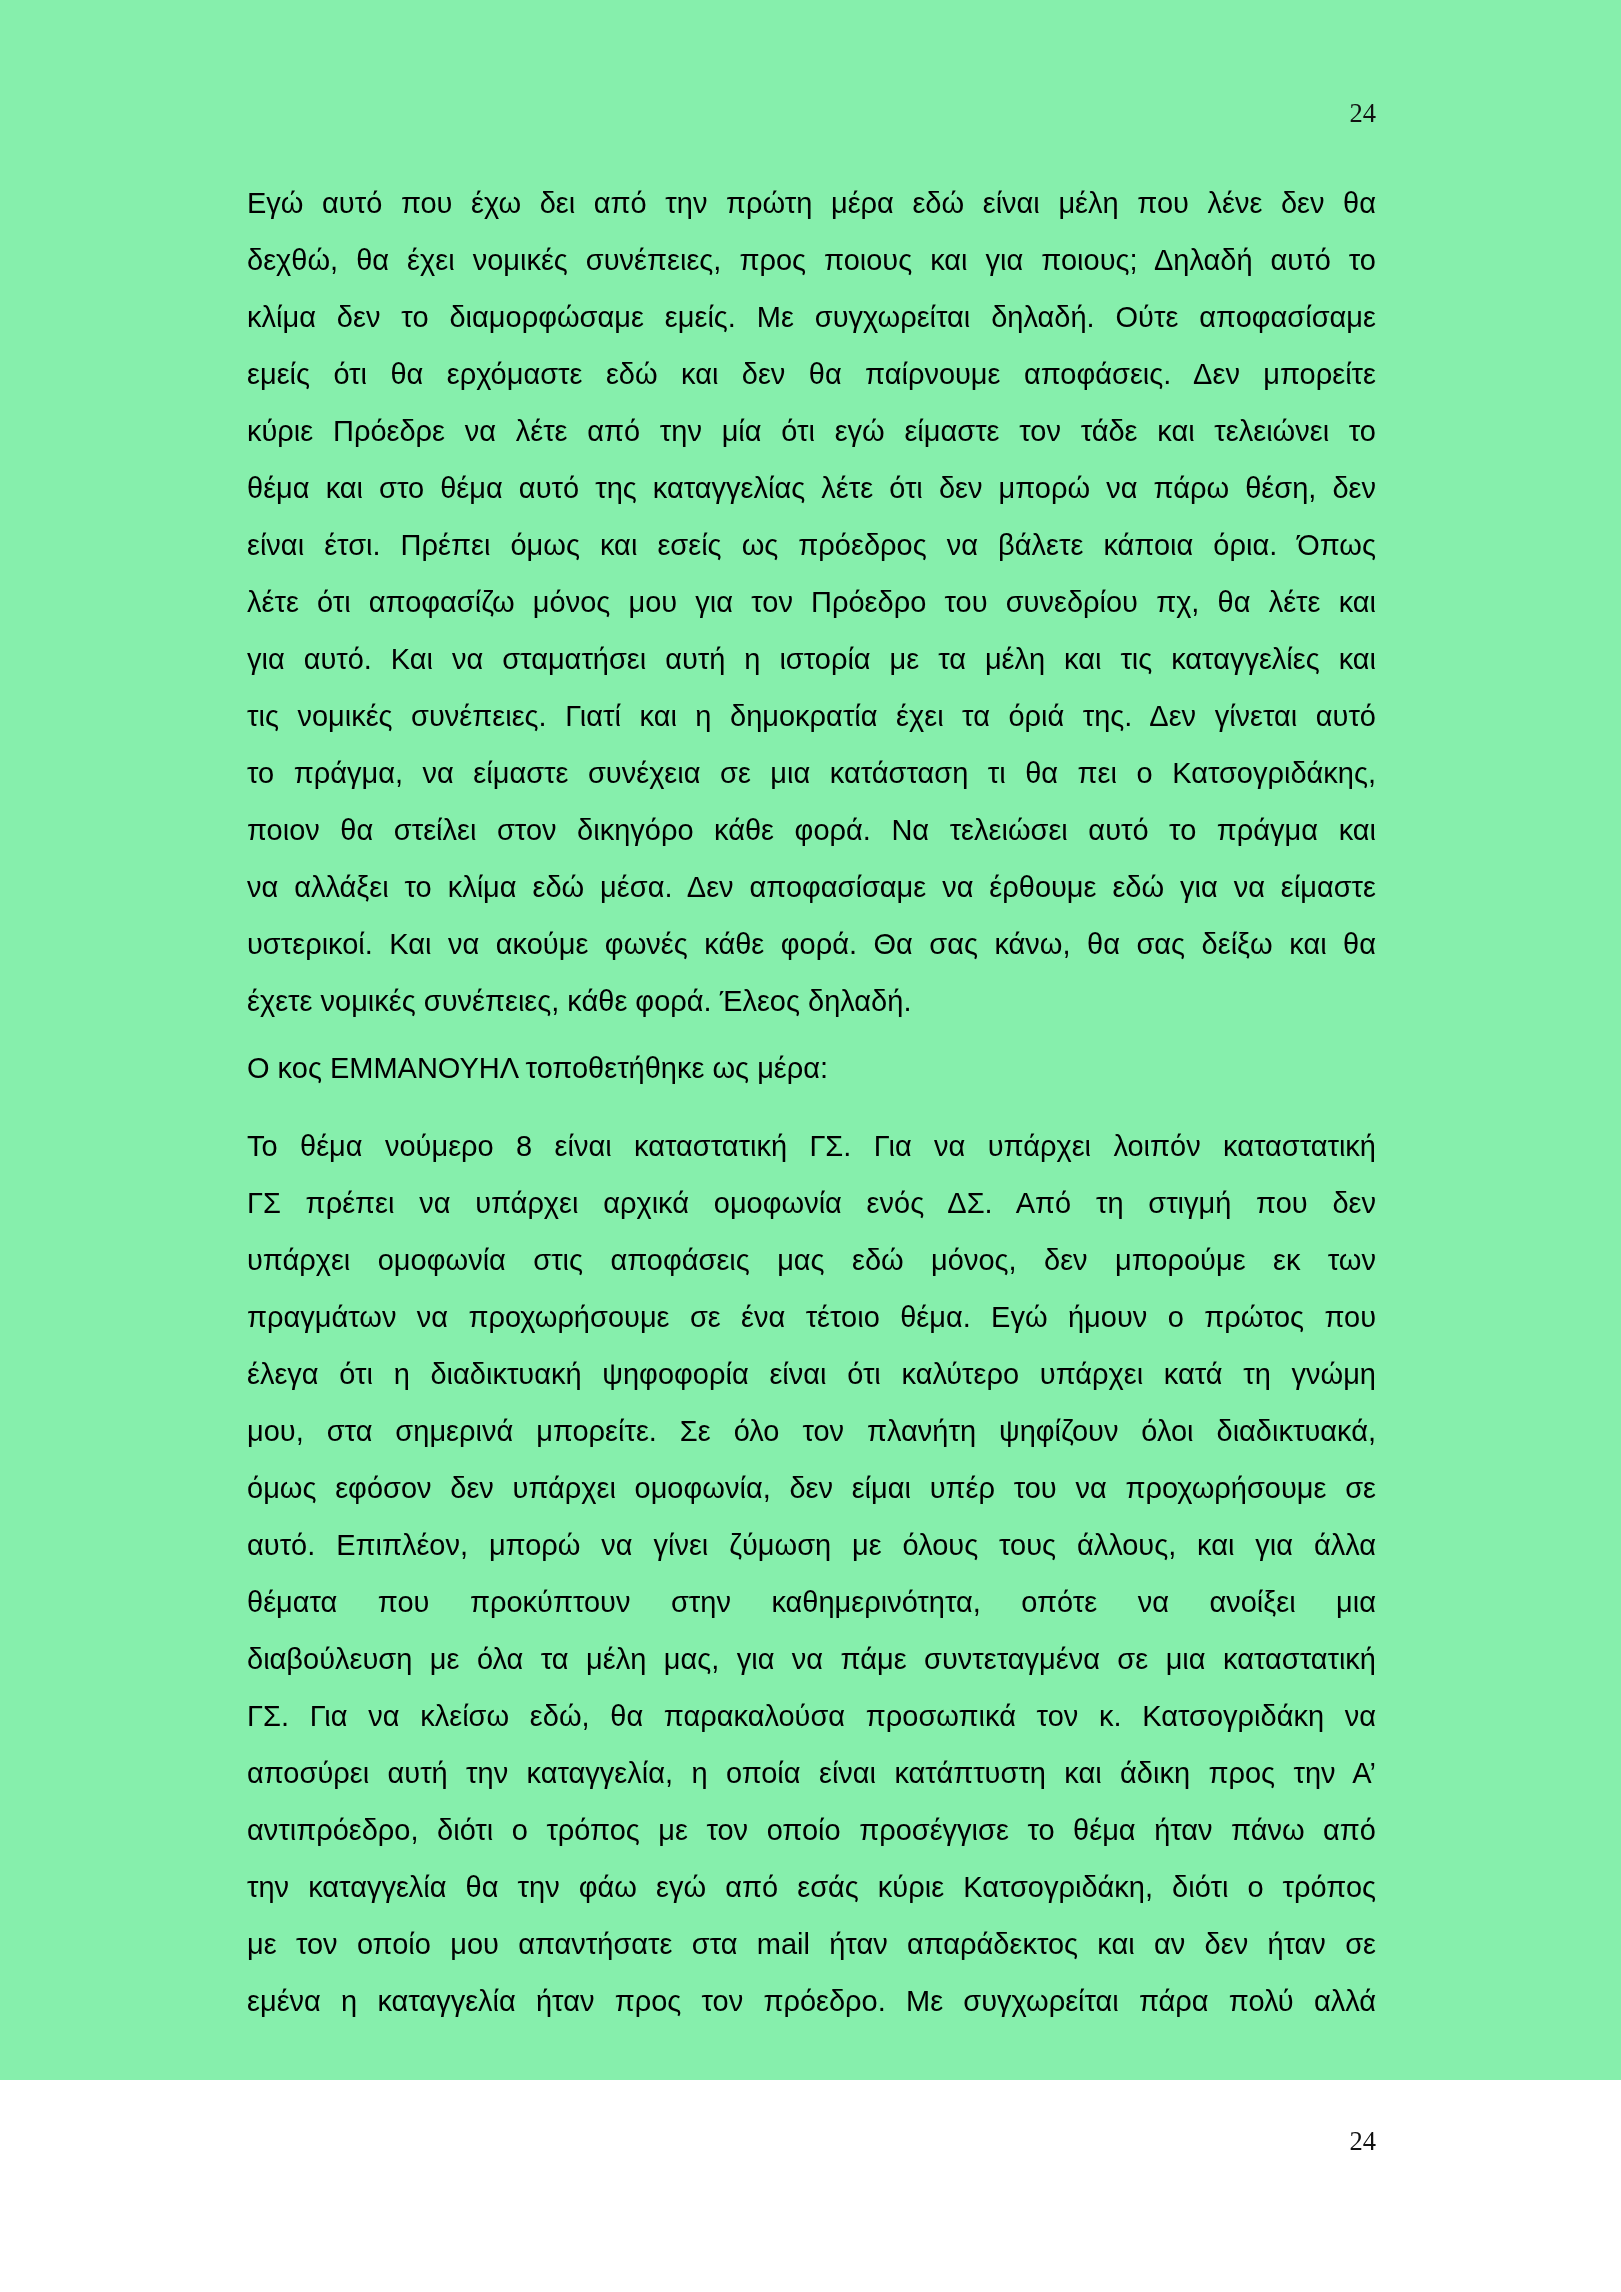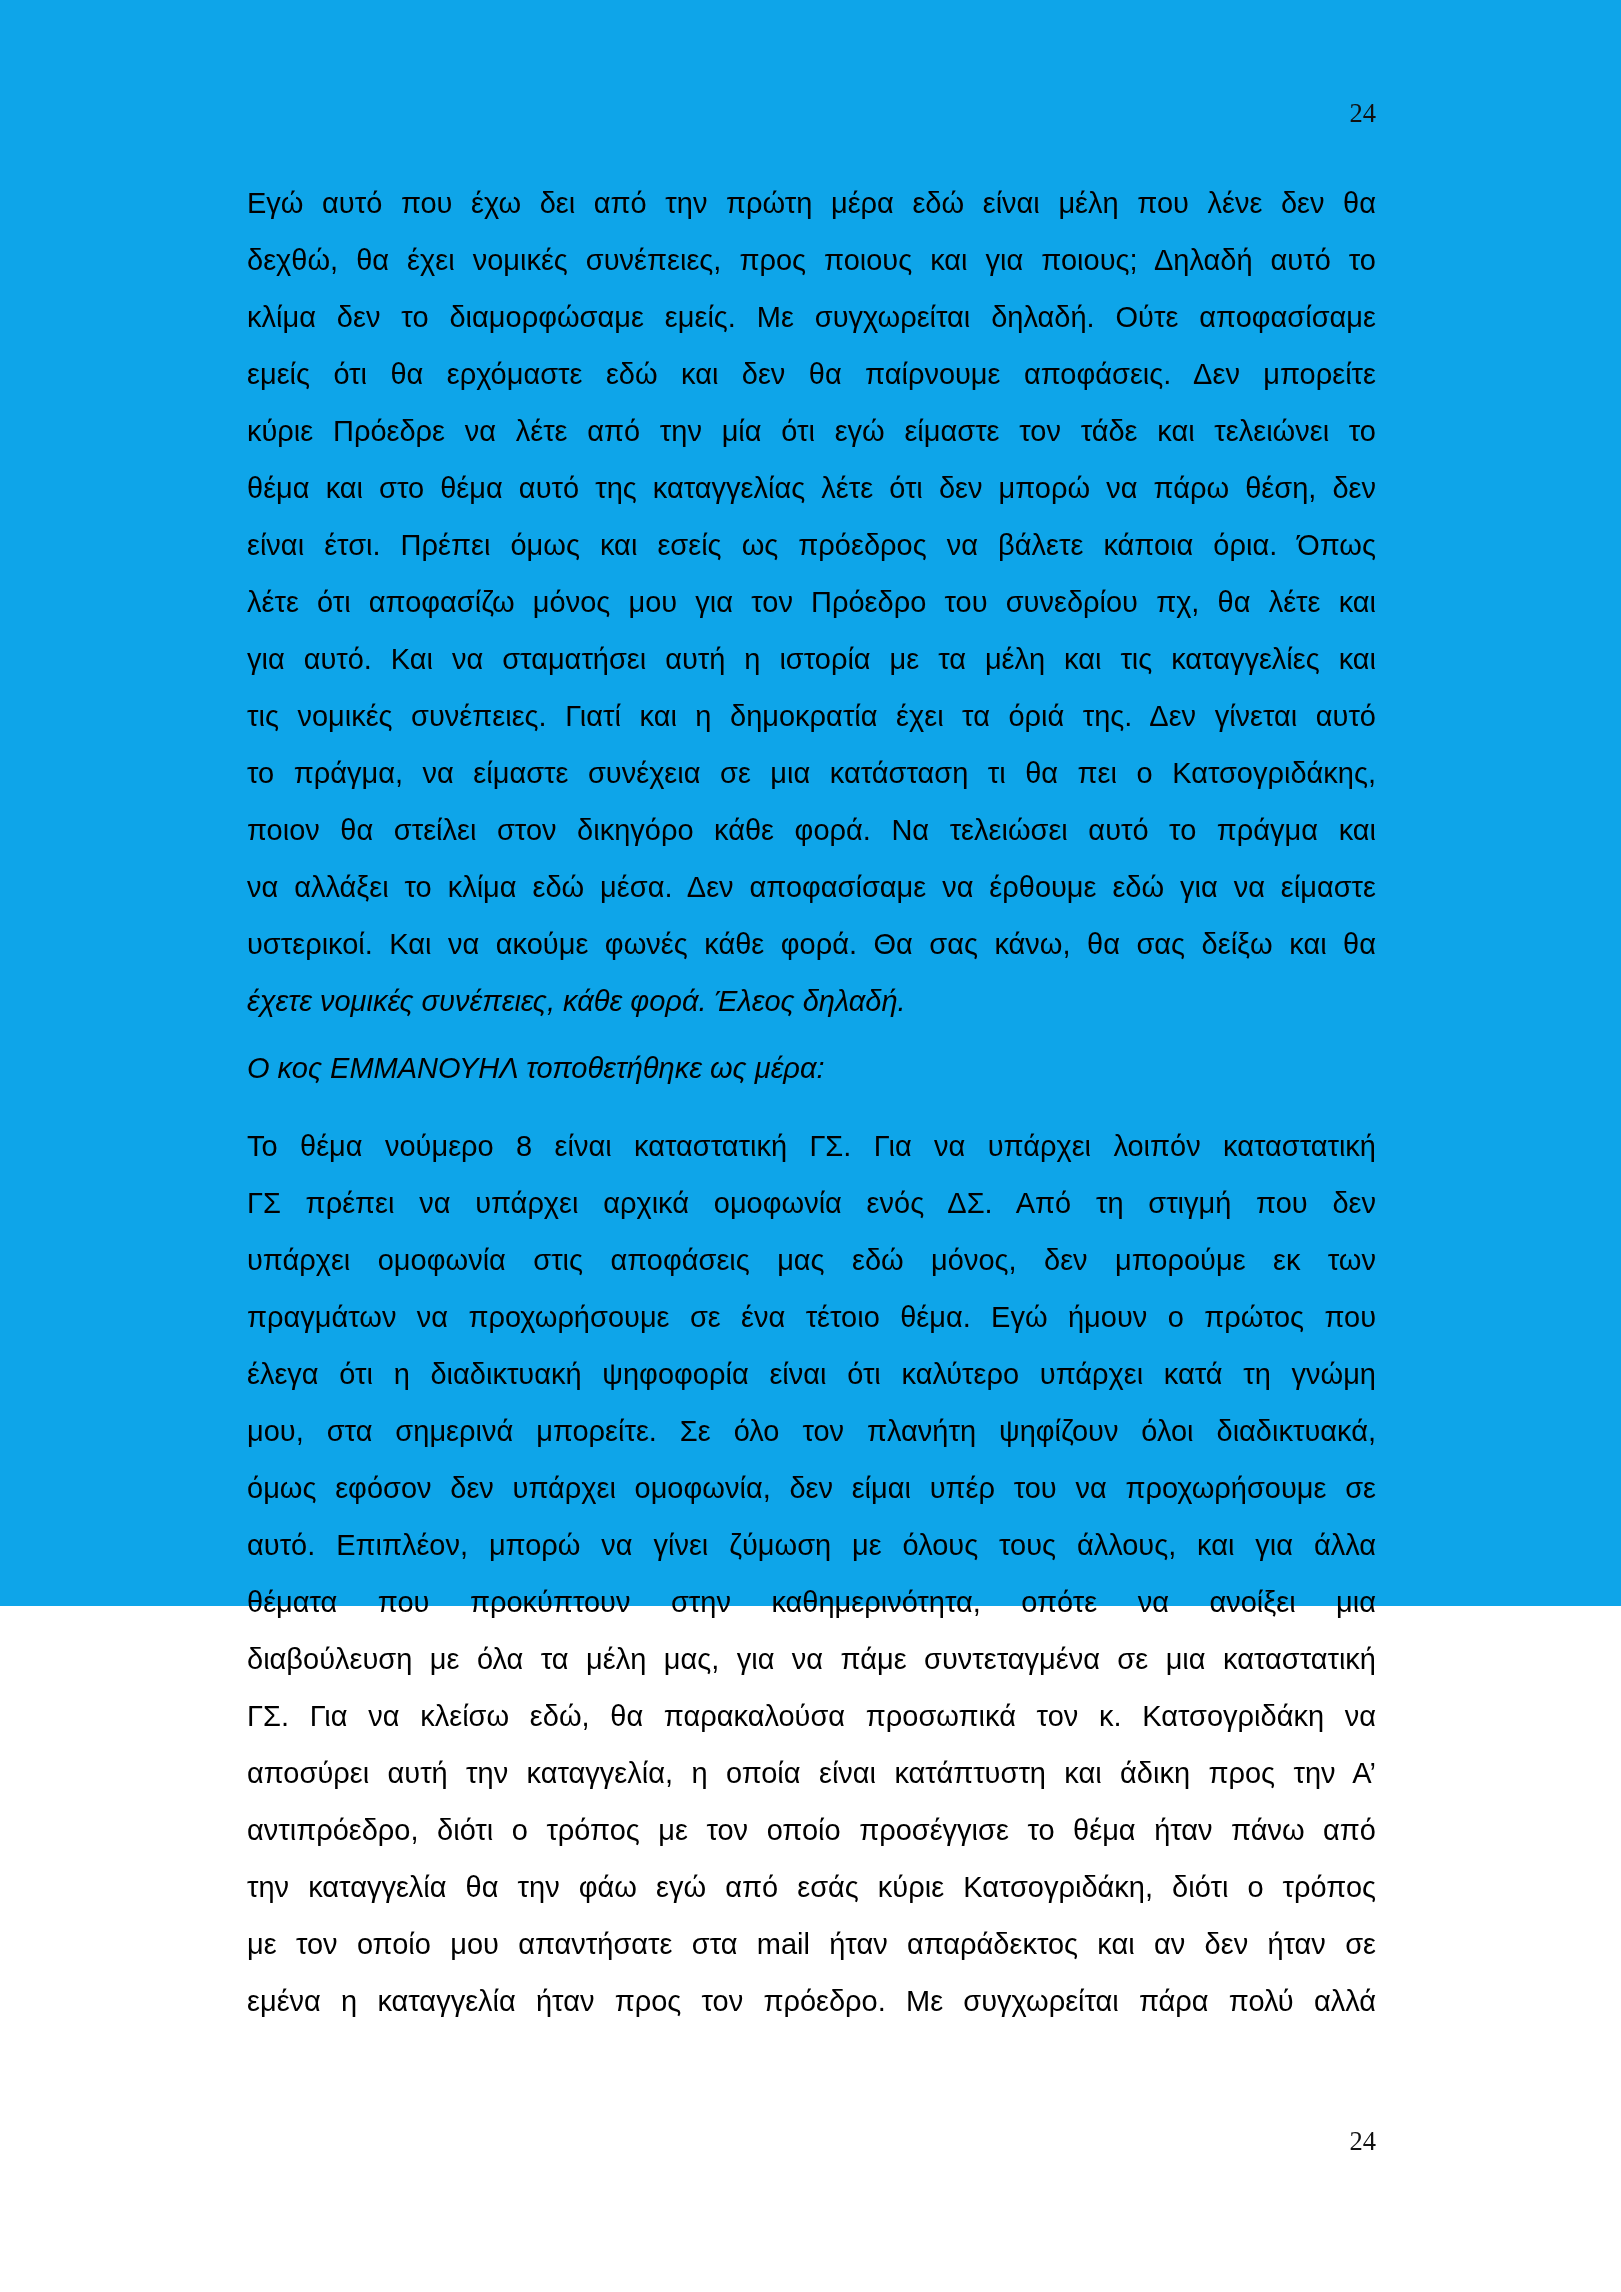--- a/index.html
+++ b/index.html
@@ -11,22 +11,22 @@
       width: 1621px;
       height: 2293px;
       position: relative;
       overflow: hidden;
       color: #000000;
     }
     .page {
       position: absolute;
       left: 0; top: 0;
       width: 1621px;
-      height: 1606px;
-      background: #0ea5e9;
+      height: 2080px;
+      background: #86efac;
     }
     .page-number {
       position: absolute;
       right: 245px;
       font-family: "Liberation Serif", "DejaVu Serif", serif;
       font-size: 26.5px;
       line-height: 26.5px;
       color: #111111;
     }
     .page-number.top { top: 100px; }
@@ -50,21 +50,20 @@
       height: 57px;
       line-height: 57px;
       white-space: nowrap;
       text-align: justify;
       text-align-last: justify;
       overflow: hidden;
     }
     .line.last {
       text-align: right;
       text-align-last: left;
-      font-style: italic;
     }
     
     .para-1 { top: 175px; }
     .para-heading { top: 1040px; }
     .para-2 { top: 1118px; }
   </style>
 </head>
 <body>
 
 <div class="page">

